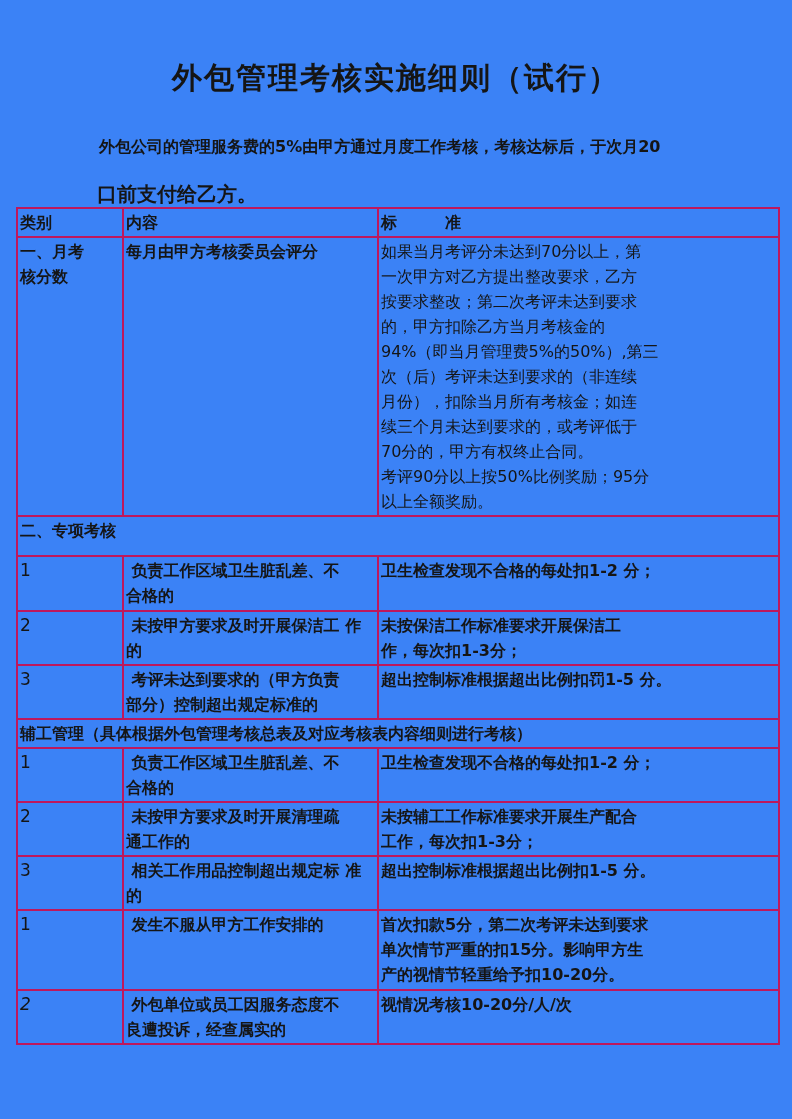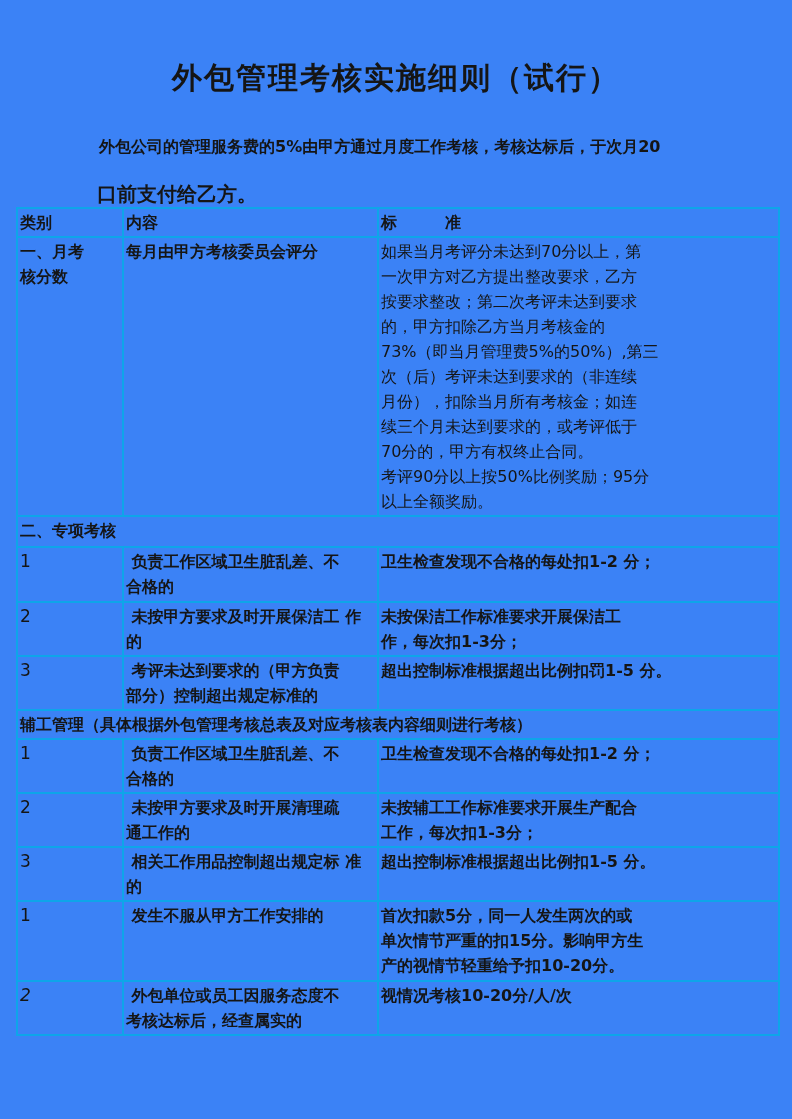--- a/index.html
+++ b/index.html
@@ -45,21 +45,21 @@
     position: absolute;
     top: 207px;
     left: 16px;
     width: 762px;
     border-collapse: collapse;
     table-layout: fixed;
     font-size: 16px;
     font-weight: bold;
   }
   table.rules td {
-    border: 2px solid #0ea5e9;
+    border: 2px solid #be185d;
     padding: 1px 2px;
     vertical-align: top;
     white-space: pre-wrap;
     overflow: hidden;
     line-height: 25px;
   }
   td.cat-header { padding-left: 6px; vertical-align: middle; line-height: 20px; }
   td.v-mid { vertical-align: middle; }
   td.num-cell {
     font-weight: normal;
@@ -101,30 +101,30 @@
     </tr>
 
     <tr style="height:257px">
       <td class="month-cat">一、月考
 核分数</td>
       <td class="month-content">每月由甲方考核委员会评分</td>
       <td class="month-std">如果当月考评分未达到70分以上，第
 一次甲方对乙方提出整改要求，乙方
 按要求整改；第二次考评未达到要求
 的，甲方扣除乙方当月考核金的
-73%（即当月管理费5%的50%）,第三
+94%（即当月管理费5%的50%）,第三
 次（后）考评未达到要求的（非连续
 月份），扣除当月所有考核金；如连
 续三个月未达到要求的，或考评低于
 70分的，甲方有权终止合同。
 考评90分以上按50%比例奖励；95分
 以上全额奖励。</td>
     </tr>
 
-    <tr style="height:31px">
+    <tr style="height:40px">
       <td class="section-row" colspan="3">二、专项考核</td>
     </tr>
 
     <tr style="height:55px">
       <td class="num-cell">1</td>
       <td class="content-cell"> 负责工作区域卫生脏乱差、不
 合格的</td>
       <td class="std-cell">卫生检查发现不合格的每处扣1-2 分；</td>
     </tr>
     <tr style="height:50px">
@@ -158,26 +158,26 @@
     </tr>
     <tr style="height:52px">
       <td class="num-cell">3</td>
       <td class="content-cell"> 相关工作用品控制超出规定标 准的</td>
       <td class="std-cell">超出控制标准根据超出比例扣1-5 分。</td>
     </tr>
 
     <tr style="height:80px">
       <td class="num-cell">1</td>
       <td class="content-cell v-mid"> 发生不服从甲方工作安排的</td>
-      <td class="std-cell">首次扣款5分，同一人发生两次的或
+      <td class="std-cell">首次扣款5分，第二次考评未达到要求
 单次情节严重的扣15分。影响甲方生
 产的视情节轻重给予扣10-20分。</td>
     </tr>
     <tr style="height:41px">
       <td class="num-cell num-italic">2</td>
       <td class="content-cell"> 外包单位或员工因服务态度不
-考核达标后，经查属实的</td>
+良遭投诉，经查属实的</td>
       <td class="std-cell v-mid">视情况考核10-20分/人/次</td>
     </tr>
   </tbody>
     </table>
 
 </div>
 
 </body></html>

